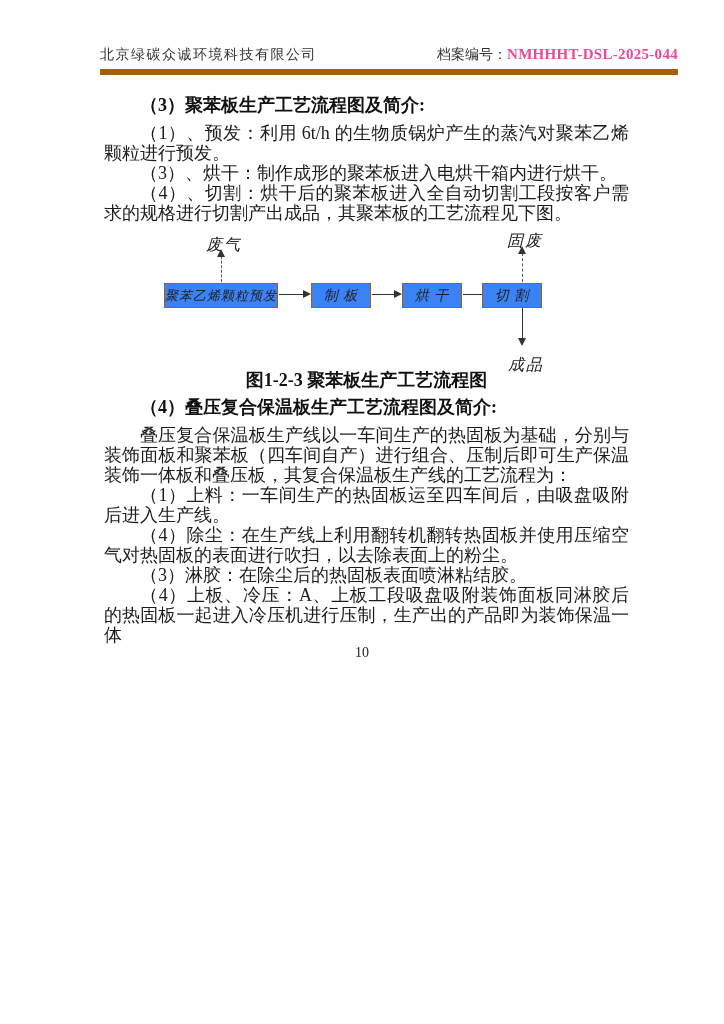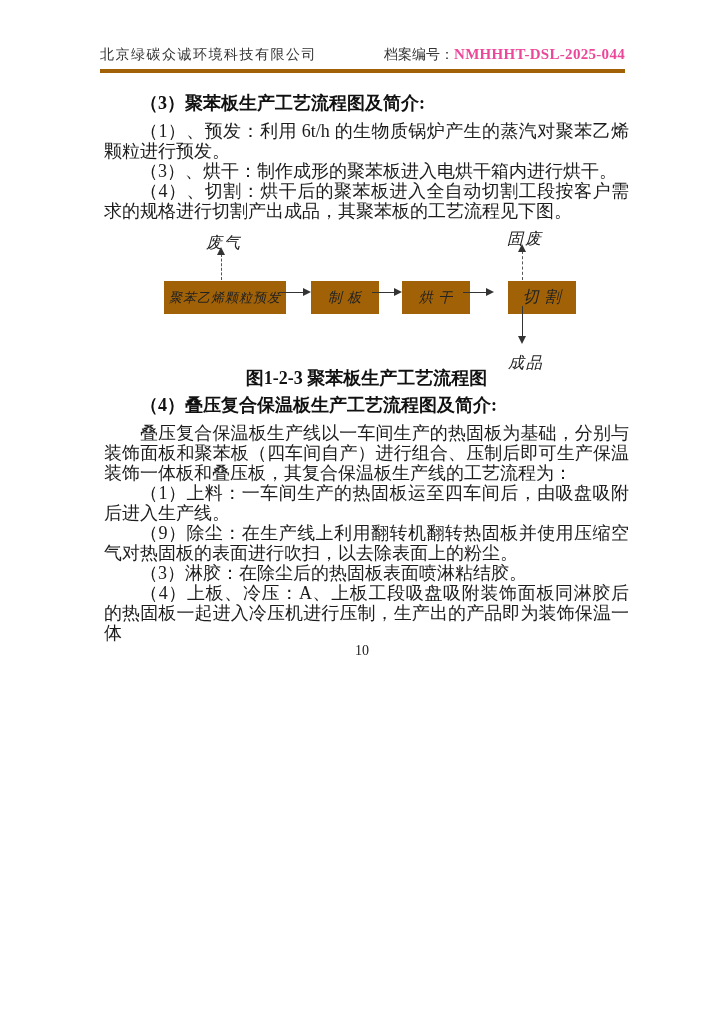--- a/index.html
+++ b/index.html
@@ -6,23 +6,23 @@
   .page{
     position:relative;
     width:724px;height:1024px;
     background:#ffffff;
     font-family:"Liberation Serif","DejaVu Serif",serif;
     color:#1c1c1c;
     overflow:hidden;
   }
   
   .hdr{
-    margin:46px 99px 0 100px;
+    margin:46px 46px 0 100px;
     display:flex;justify-content:space-between;align-items:flex-end;
-    border-bottom:4px solid #a16207;
+    border-bottom:6px solid #a16207;
     padding-bottom:5px;
   }
   .hdr .company{font-size:14px;letter-spacing:1.5px;color:#333;}
   .hdr .doc{font-size:14px;color:#333;}
   .hdr .docnum{font-weight:bold;font-family:"Liberation Serif",serif;font-size:15px;color:#ec4899;letter-spacing:.3px;}
   
   .content{margin:13px 99px 0 104px;width:525px;}
   .content h3{
     margin:0;font-size:18px;font-weight:bold;line-height:35px;
     text-indent:2em;text-align:justify;color:#111;
@@ -32,21 +32,21 @@
     text-indent:2em;text-align:justify;
   }
   .caption{
     text-indent:0 !important;text-align:center !important;
     font-weight:bold;color:#111;
   }
   
   .diagram{position:relative;height:147px;width:525px;font-style:italic;}
   .flbl{position:absolute;font-size:16px;color:#222;letter-spacing:2px;white-space:nowrap;}
   .fbox{
-    position:absolute;height:23px;border:5px solid #a16207;background:#a16207;
+    position:absolute;height:23px;border:1px solid #a16207;background:#3b82f6;
     display:flex;align-items:center;justify-content:center;
     font-size:13px;color:#222;white-space:nowrap;letter-spacing:1px;
   }
   .harrow{position:absolute;height:0;border-top:1.5px solid #333;}
   .harrow::after{
     content:"";position:absolute;right:-2px;top:-4.75px;
     border-top:4px solid transparent;border-bottom:4px solid transparent;
     border-left:8px solid #333;
   }
   .varrow{position:absolute;width:0;}
@@ -87,35 +87,35 @@
     <div class="diagram">
       <span class="flbl" style="left:102px;top:12px">废气</span>
       <div class="varrow up" style="left:117px;top:33px;height:26px"></div>
 
       <div class="fbox" style="left:60px;top:60px;width:112px">聚苯乙烯颗粒预发</div>
       <div class="harrow" style="left:175px;top:71px;width:30px"></div>
       <div class="fbox" style="left:207px;top:60px;width:58px;font-size:14px">制 板</div>
       <div class="harrow" style="left:268px;top:71px;width:28px"></div>
       <div class="fbox" style="left:298px;top:60px;width:58px;font-size:14px">烘 干</div>
       <div class="harrow" style="left:359px;top:71px;width:29px"></div>
-      <div class="fbox" style="left:404px;top:60px;width:58px;font-size:16px">切 割</div>
+      <div class="fbox" style="left:378px;top:60px;width:58px;font-size:14px">切 割</div>
 
       <span class="flbl" style="left:403px;top:8px">固废</span>
       <div class="varrow up" style="left:418px;top:30px;height:29px"></div>
 
       <div class="varrow down" style="left:418px;top:85px;height:31px"></div>
       <span class="flbl" style="left:404px;top:132px">成品</span>
     </div>
 
     <p class="caption">图1-2-3 聚苯板生产工艺流程图</p>
 
     <h3>（4）叠压复合保温板生产工艺流程图及简介:</h3>
     <p>叠压复合保温板生产线以一车间生产的热固板为基础，分别与装饰面板和聚苯板（四车间自产）进行组合、压制后即可生产保温装饰一体板和叠压板，其复合保温板生产线的工艺流程为：</p>
     <p>（1）上料：一车间生产的热固板运至四车间后，由吸盘吸附后进入生产线。</p>
-    <p>（9）除尘：在生产线上利用翻转机翻转热固板并使用压缩空气对热固板的表面进行吹扫，以去除表面上的粉尘。</p>
+    <p>（4）除尘：在生产线上利用翻转机翻转热固板并使用压缩空气对热固板的表面进行吹扫，以去除表面上的粉尘。</p>
     <p>（3）淋胶：在除尘后的热固板表面喷淋粘结胶。</p>
     <p>（4）上板、冷压：A、上板工段吸盘吸附装饰面板同淋胶后的热固板一起进入冷压机进行压制，生产出的产品即为装饰保温一体</p>
 
   </main>
 
   <footer class="ftr">
     <span>10</span>
   </footer>
 
 </div>

